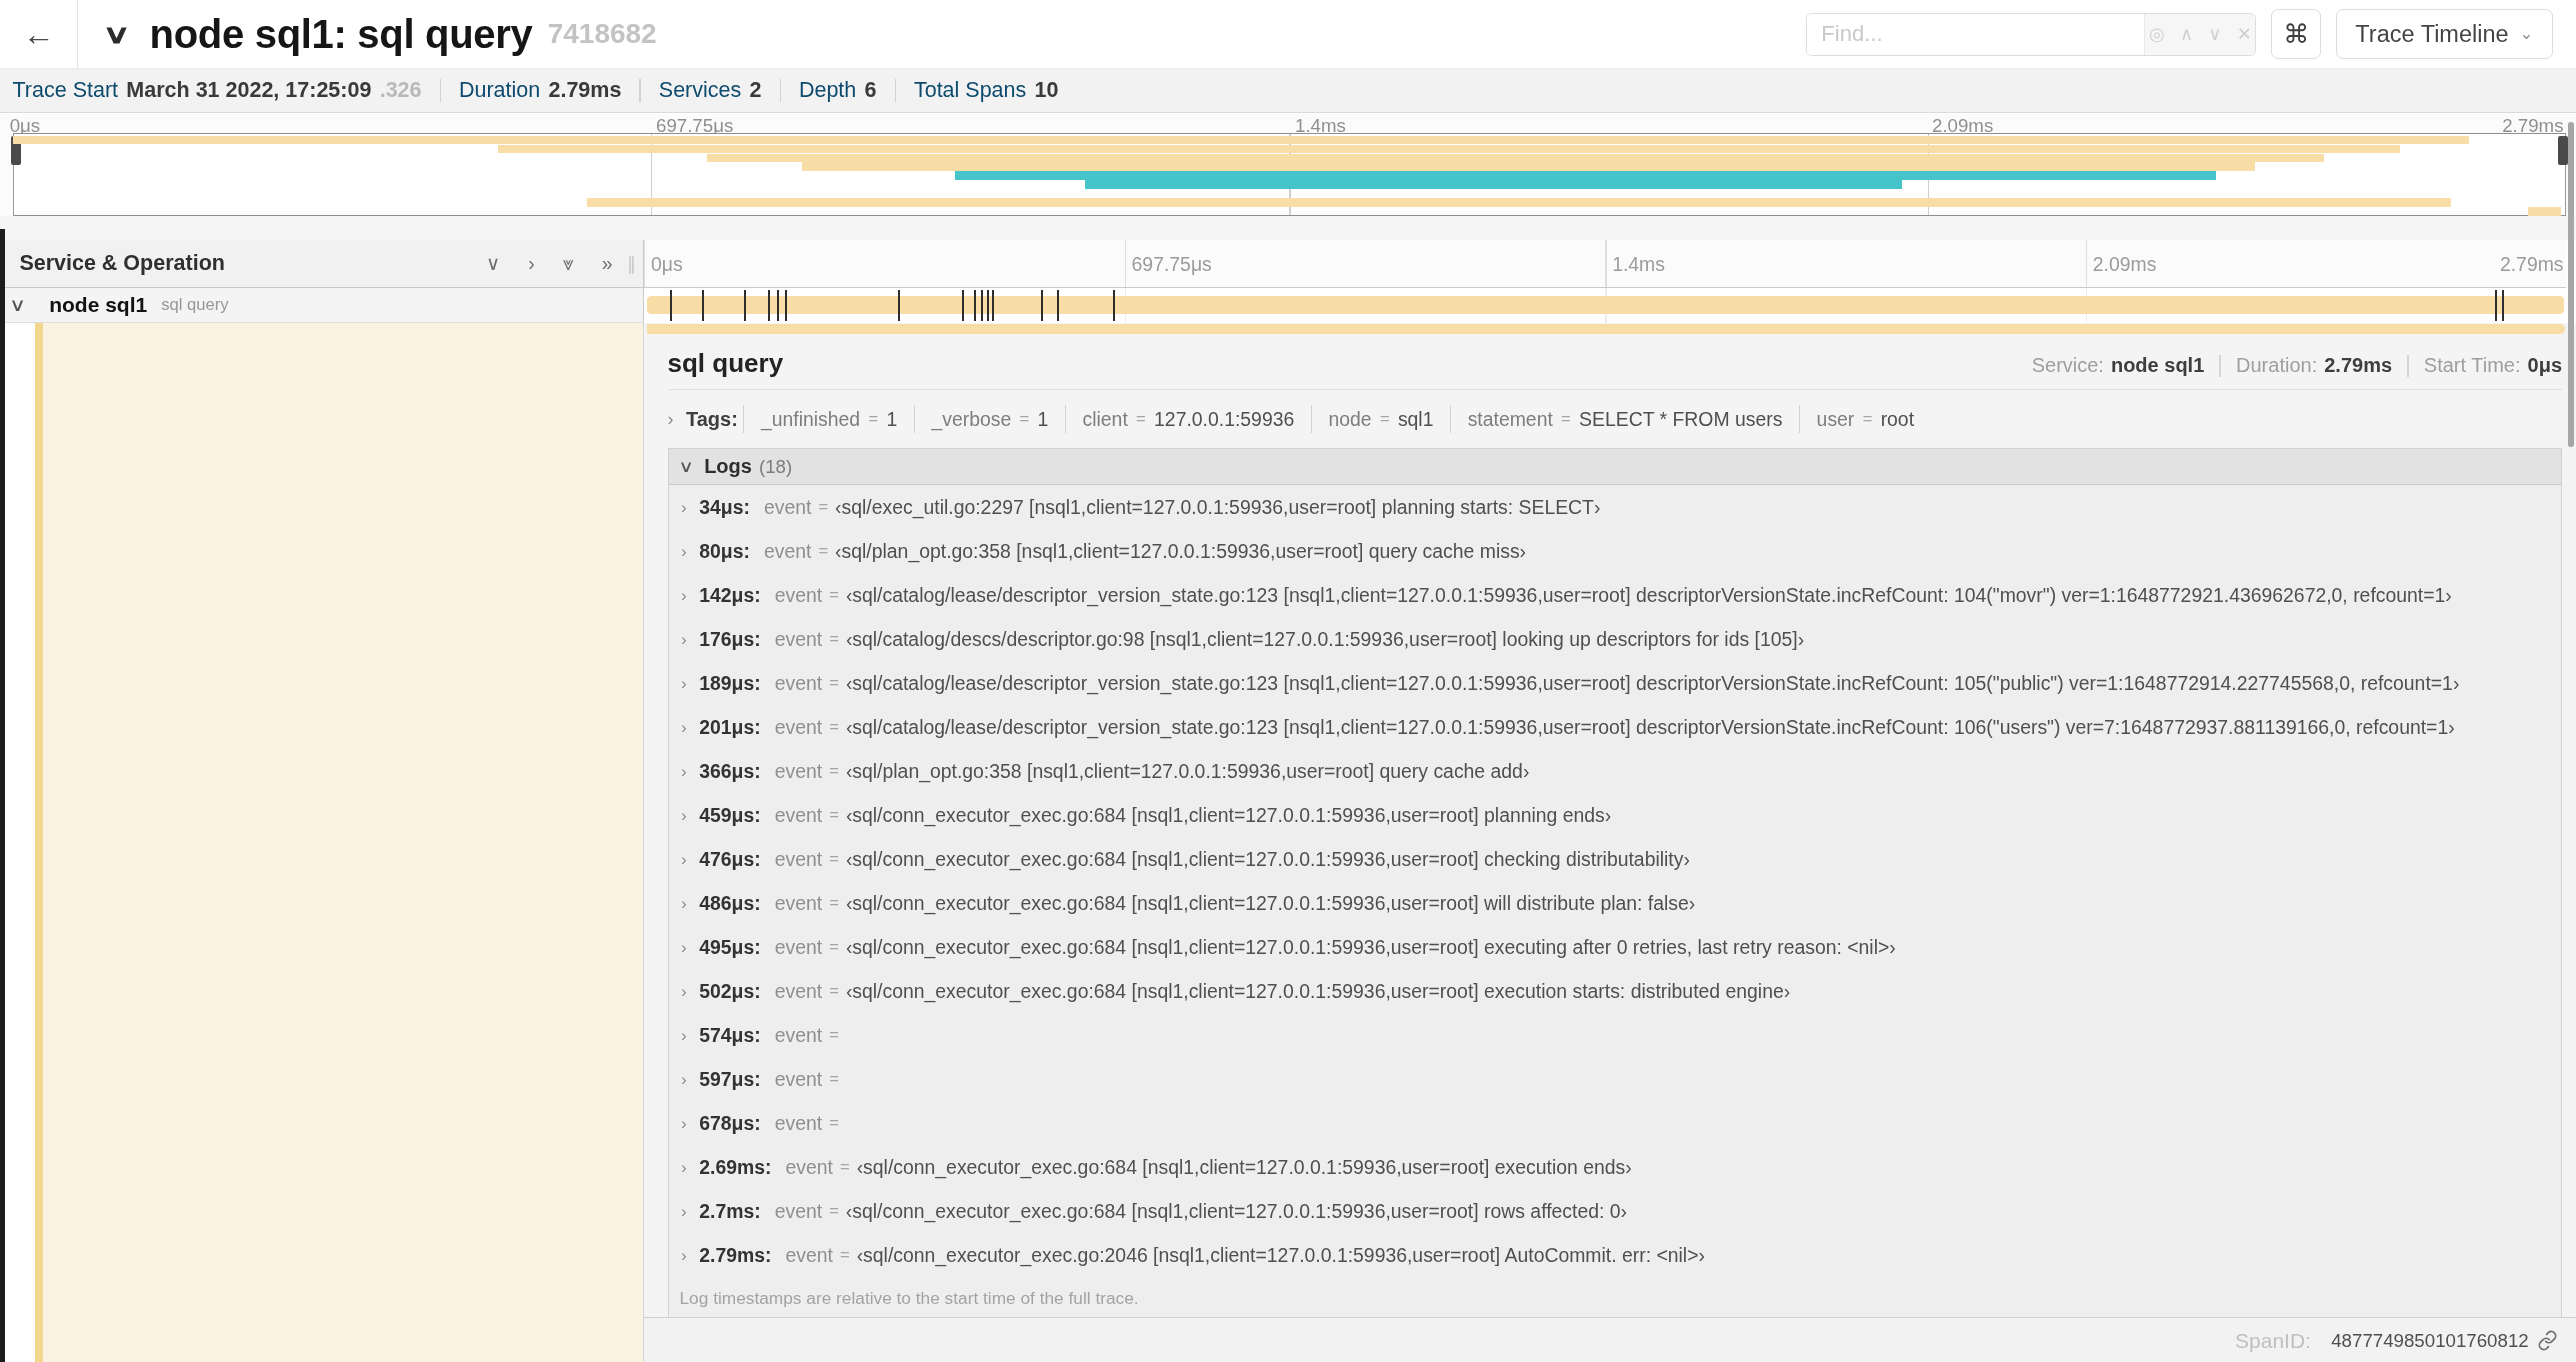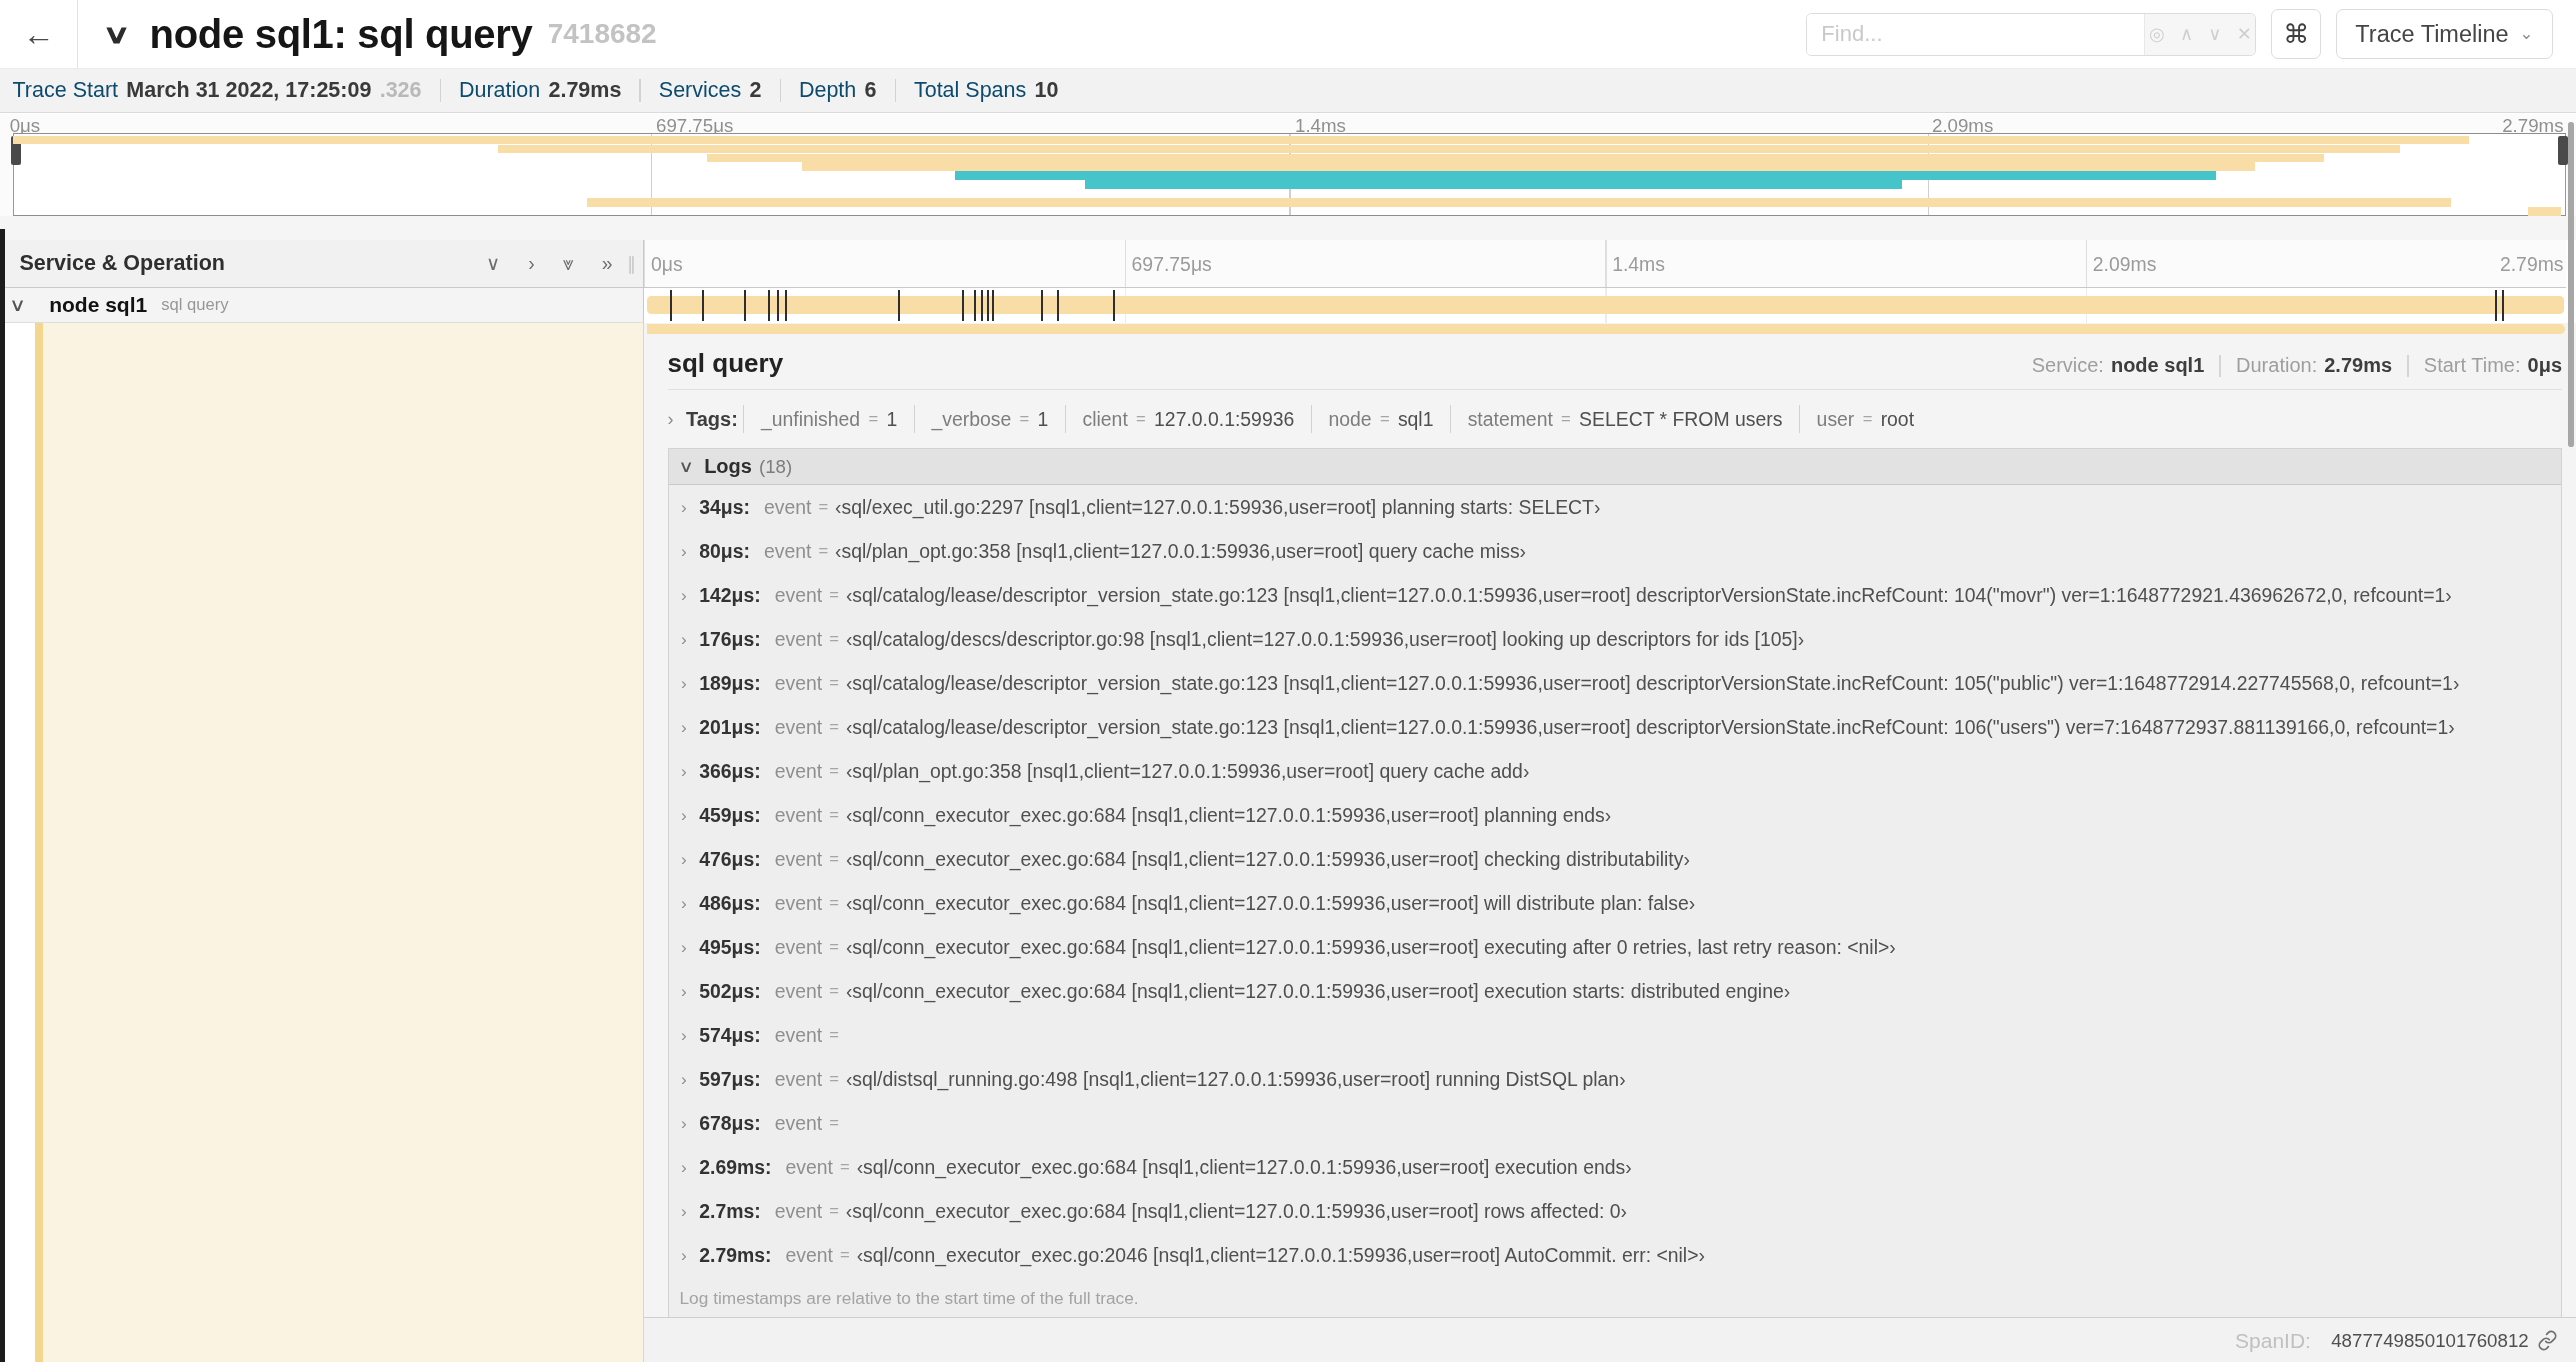--- a/index.html
+++ b/index.html
@@ -401,21 +401,20 @@
               <span class="lr-chevron">›</span>
               <span class="lr-time">574μs:</span>
               <span class="lr-field">event</span>
               <span class="lr-eq">=</span>
             </div>
             <div class="log-row">
               <span class="lr-chevron">›</span>
               <span class="lr-time">597μs:</span>
               <span class="lr-field">event</span>
               <span class="lr-eq">=</span>
-              <span class="lr-val">‹sql/distsql_running.go:498 [nsql1,client=127.0.0.1:59936,user=root] running DistSQL plan›</span>
             </div>
             <div class="log-row">
               <span class="lr-chevron">›</span>
               <span class="lr-time">678μs:</span>
               <span class="lr-field">event</span>
               <span class="lr-eq">=</span>
             </div>
             <div class="log-row">
               <span class="lr-chevron">›</span>
               <span class="lr-time">2.69ms:</span>

